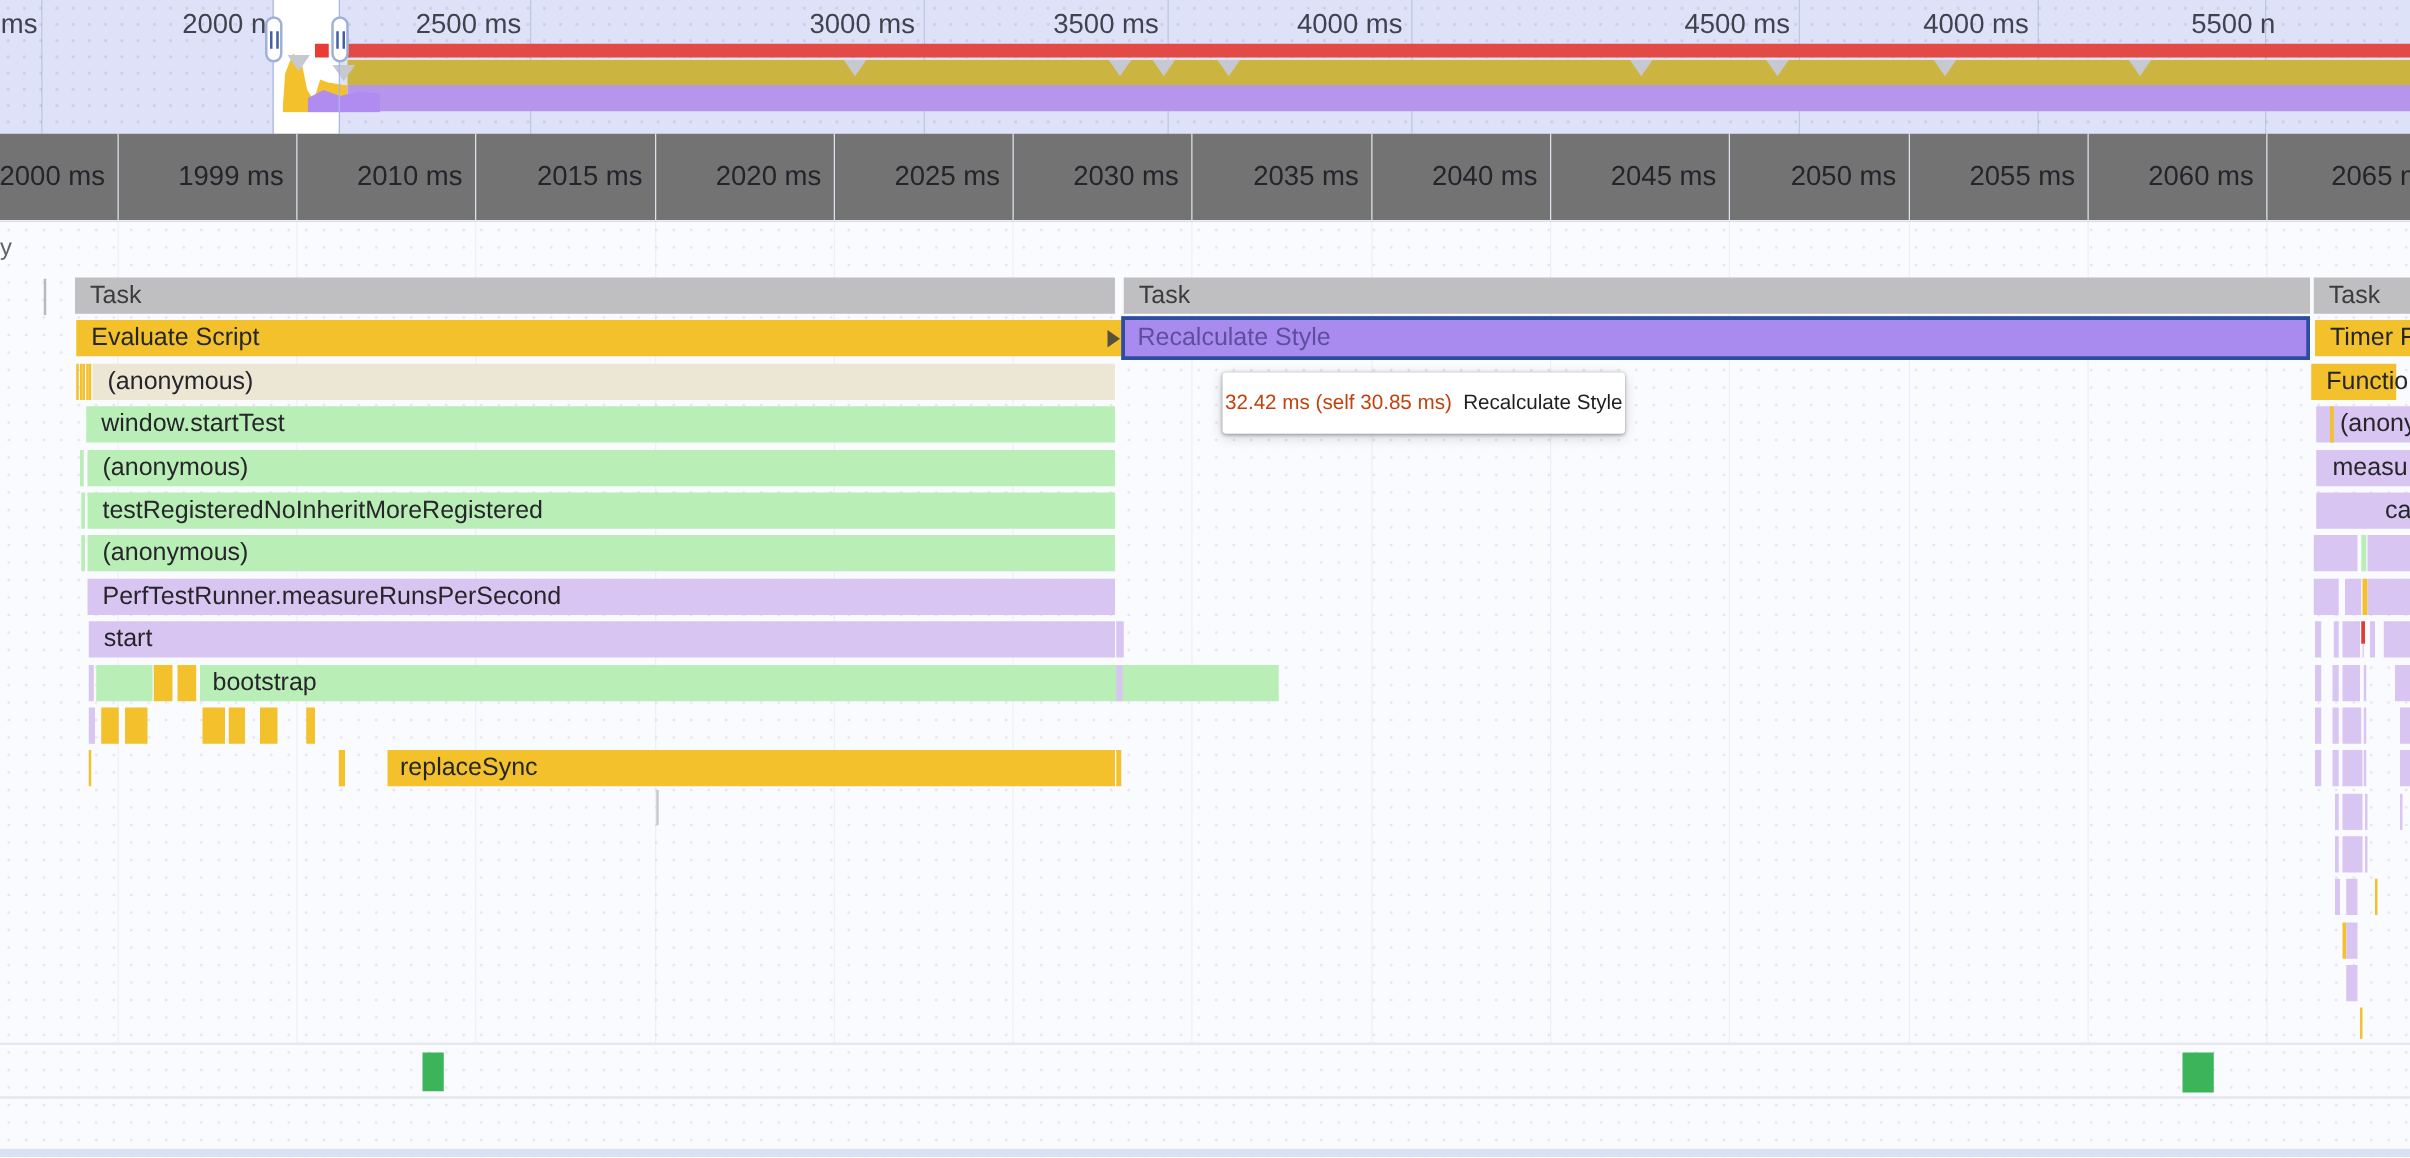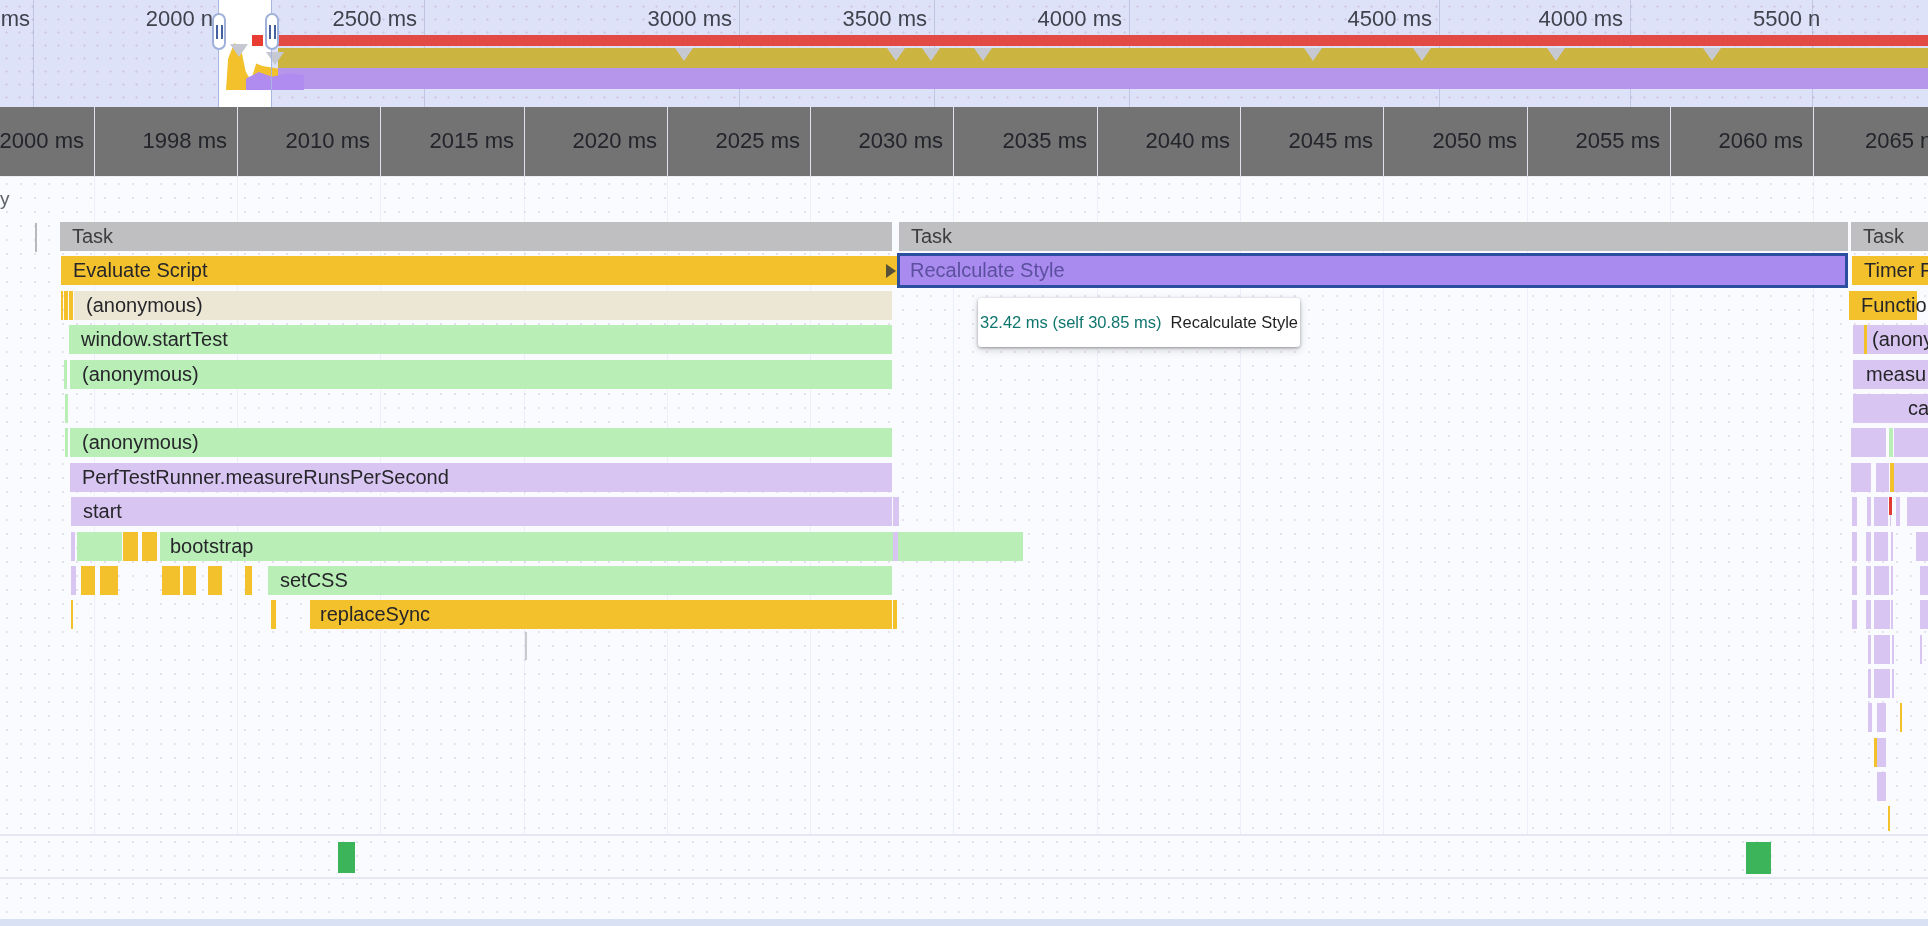--- a/index.html
+++ b/index.html
@@ -41,21 +41,21 @@
   #sel-bar{position:absolute;border:3px solid var(--sel-border);background:var(--sel);line-height:29px;font-size:20px;color:#5c4f9f;white-space:nowrap;}
   #sel-bar span{padding-left:10px;}
   .sep{position:absolute;left:0;width:1928px;height:2px;background:#e5e8f2;}
   #bottom-strip{position:absolute;left:0;top:919px;width:1928px;height:7px;background:#d9e2f4;}
   .arrow-right{position:absolute;width:0;height:0;border-top:7px solid transparent;border-bottom:7px solid transparent;border-left:10px solid #57513a;}
 
   
   #tooltip{position:absolute;left:978px;top:298px;width:322px;height:49px;background:#fff;border-radius:3px;
     box-shadow:0 1px 3px rgba(0,0,0,.35),0 3px 10px rgba(0,0,0,.15);
     display:flex;align-items:center;justify-content:center;gap:9px;font-size:16.5px;white-space:nowrap;}
-  #tooltip .dur{color:#0f766e;}
+  #tooltip .dur{color:#c2410c;}
   #tooltip .ttl{color:#1f1f1f;}
 
   #track-fragment{position:absolute;left:0px;top:188px;font-size:19px;color:#5f6368;}
 </style>
 </head>
 <body>
 
 <div id="app" style="--y: #f2c12c; --g: #b9eeb7; --b: #ece7d4; --l: #d9c5f2; --gray: #bfbfc1; --r: #e23b34; --gc: #3bb45a; --sel: #a98bef; --sel-border: #2b4e9e; --ov-dim: #dde2f8;">
 
   <div id="overview">
@@ -110,21 +110,21 @@
         <div class="stem" style="left: 271px;"></div>
         <div class="handle" style="left: 265px;">
           <i></i>
           <i></i>
         </div>
       </div>
   </div>
 
   <div id="ruler">
       <div class="tick-label" style="left: 84px; top: 21px;">2000 ms</div>
-      <div class="tick-label" style="left: 227px; top: 21px;">1998 ms</div>
+      <div class="tick-label" style="left: 227px; top: 21px;">1999 ms</div>
       <div class="tick-label" style="left: 370px; top: 21px;">2010 ms</div>
       <div class="tick-label" style="left: 514px; top: 21px;">2015 ms</div>
       <div class="tick-label" style="left: 657px; top: 21px;">2020 ms</div>
       <div class="tick-label" style="left: 800px; top: 21px;">2025 ms</div>
       <div class="tick-label" style="left: 943px; top: 21px;">2030 ms</div>
       <div class="tick-label" style="left: 1087px; top: 21px;">2035 ms</div>
       <div class="tick-label" style="left: 1230px; top: 21px;">2040 ms</div>
       <div class="tick-label" style="left: 1373px; top: 21px;">2045 ms</div>
       <div class="tick-label" style="left: 1517px; top: 21px;">2050 ms</div>
       <div class="tick-label" style="left: 1660px; top: 21px;">2055 ms</div>
@@ -155,43 +155,41 @@
       <div class="seg c-y" style="left: 61px; top: 114px; width: 2px;"></div>
       <div class="seg c-y" style="left: 63.5px; top: 114px; width: 2px;"></div>
       <div class="seg c-y" style="left: 66px; top: 114px; width: 2px;"></div>
       <div class="seg c-y" style="left: 68.5px; top: 114px; width: 2px;"></div>
       <div class="seg c-y" style="left: 71px; top: 114px; width: 2px;"></div>
       <div class="seg c-b" style="left: 74px; top: 114px; width: 818px;"><span>(anonymous)</span></div>
       <div class="seg c-g" style="left: 69px; top: 148px; width: 823px;"><span>window.startTest</span></div>
       <div class="seg c-g" style="left: 64px; top: 183px; width: 3px;"></div>
       <div class="seg c-g" style="left: 70px; top: 183px; width: 822px;"><span>(anonymous)</span></div>
       <div class="seg c-g" style="left: 64.5px; top: 217px; width: 3px;"></div>
+      <div class="seg c-g" style="left: 70px; top: 217px; width: 822px;"><span>testRegisteredNoInheritMoreRegistered</span></div>
       <div class="seg c-g" style="left: 65px; top: 251px; width: 3px;"></div>
       <div class="seg c-g" style="left: 70px; top: 251px; width: 822px;"><span>(anonymous)</span></div>
       <div class="seg c-l" style="left: 70px; top: 286px; width: 822px;"><span>PerfTestRunner.measureRunsPerSecond</span></div>
       <div class="seg c-l" style="left: 71px; top: 320px; width: 821px;"><span>start</span></div>
       <div class="seg c-l" style="left: 893px; top: 320px; width: 6px;"></div>
       <div class="seg c-l" style="left: 71px; top: 355px; width: 4px;"></div>
       <div class="seg c-g" style="left: 77px; top: 355px; width: 45px;"></div>
       <div class="seg c-y" style="left: 123px; top: 355px; width: 15px;"></div>
       <div class="seg c-y" style="left: 142px; top: 355px; width: 15px;"></div>
       <div class="seg c-g" style="left: 160px; top: 355px; width: 863px;">
         <span style="padding-left: 0px; position: absolute; left: 10px;">bootstrap</span>
       </div>
       <div class="seg c-l" style="left: 893px; top: 355px; width: 5px;"></div>
       <div class="seg c-l" style="left: 71px; top: 389px; width: 5px;"></div>
       <div class="seg c-y" style="left: 81px; top: 389px; width: 14px;"></div>
       <div class="seg c-y" style="left: 100px; top: 389px; width: 18px;"></div>
       <div class="seg c-y" style="left: 162px; top: 389px; width: 18px;"></div>
       <div class="seg c-y" style="left: 183px; top: 389px; width: 13px;"></div>
       <div class="seg c-y" style="left: 208px; top: 389px; width: 14px;"></div>
       <div class="seg c-y" style="left: 245px; top: 389px; width: 7px;"></div>
-      <div class="seg c-g" style="left: 268px; top: 389px; width: 624px;">
-        <span style="padding-left: 0px; position: absolute; left: 12px;">setCSS</span>
-      </div>
       <div class="seg c-y" style="left: 71px; top: 423px; width: 2px;"></div>
       <div class="seg c-y" style="left: 271px; top: 423px; width: 5px;"></div>
       <div class="seg c-y" style="left: 310px; top: 423px; width: 582px;">
         <span style="padding-left: 0px; position: absolute; left: 10px;">replaceSync</span>
       </div>
       <div class="seg c-y" style="left: 893px; top: 423px; width: 4px;"></div>
       <div class="seg c-y" style="left: 1852px; top: 79px; width: 76px;"><span>Timer F</span></div>
       <div class="seg c-y" style="left: 1849px; top: 114px; width: 68px;"><span>Functio</span></div>
       <div class="seg c-l" style="left: 1853px; top: 148px; width: 75px;">
         <span style="padding-left: 0px; position: absolute; left: 19px;">(anony</span>

